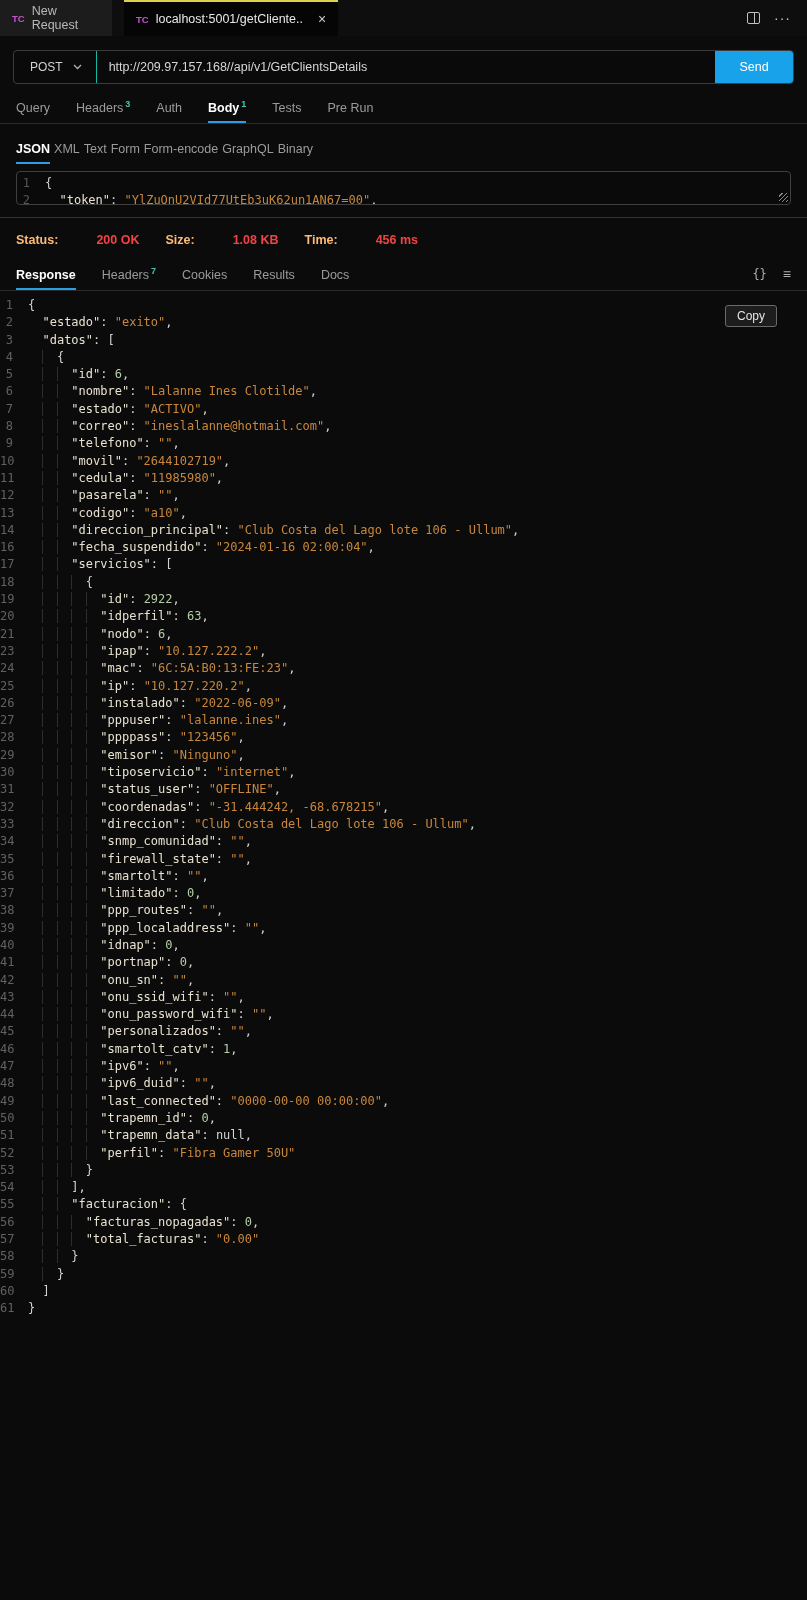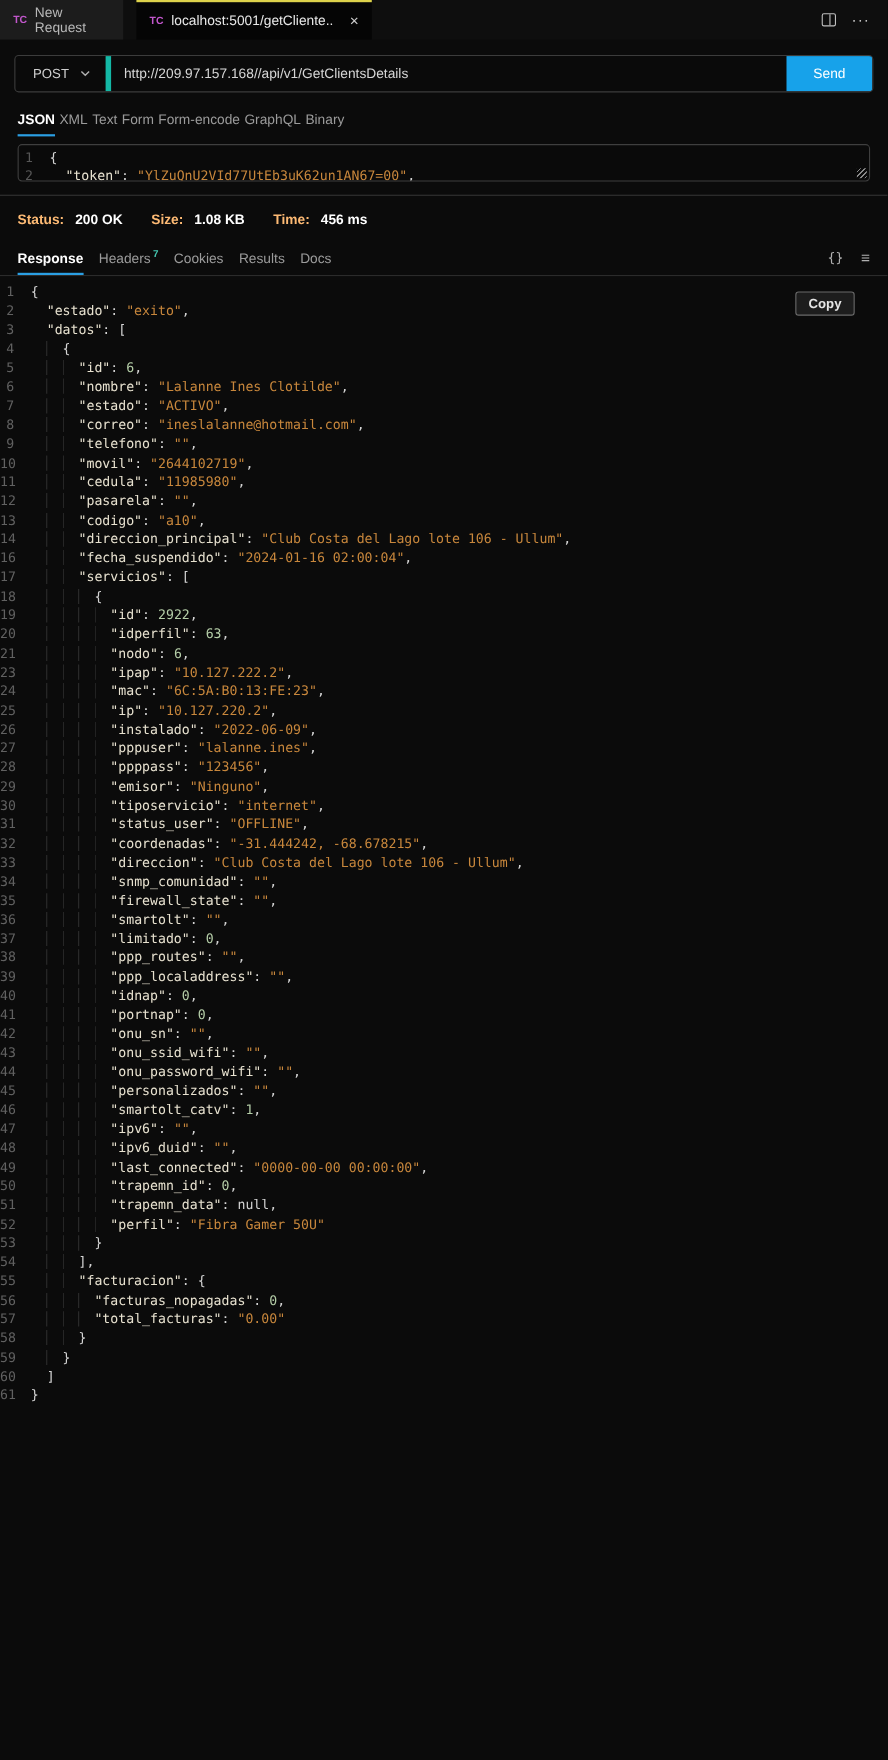--- a/index.html
+++ b/index.html
@@ -16,21 +16,21 @@
   .tab .close { color:#cccccc; font-size:14px; margin-left:6px; padding:0 2px; }
   .tab-actions { margin-left:auto; display:flex; align-items:center; gap:14px; padding-right:16px; color:#c5c5c5; }
   .split-icon { width:13px; height:12px; border:1px solid #c0c0c0; border-radius:2px; position:relative; display:inline-block; }
   .split-icon::after { content:''; position:absolute; top:0; bottom:0; left:50%; width:1px; background:#c0c0c0; }
   .more-icon { font-size:14px; letter-spacing:1px; color:#c5c5c5; }
 
   
   .reqbar { margin:14px 13px 0 13px; height:34px; border:1px solid #3c3c3c; border-radius:4px;
             background:#0a0a0a; display:flex; align-items:stretch; overflow:hidden; }
   .method { display:flex; align-items:center; gap:10px; padding:0 14px 0 16px; color:#d0d0d0;
-            font-size:12px; border-right:5px solid #14b8a6; cursor:pointer;justify-content:flex-end; }
+            font-size:12px; border-right:1px solid #14b8a6; cursor:pointer;justify-content:flex-end; }
   .caret svg { display:block; }
   .url { flex:1; background:transparent; border:none; outline:none; color:#d6d6d6;
          font-size:12.5px; padding:0 12px; font-family:"Liberation Sans", sans-serif; }
   .send { width:78px; background:#17a2ea; color:#ffffff; border:none; font-size:12.5px;
           cursor:pointer; font-family:"Liberation Sans", sans-serif; }
 
   
   .tabs { display:flex; align-items:flex-end; padding:0 16px; }
   .tabs .titem { font-size:12.5px; color:#9b9b9b; padding-bottom:8px; cursor:pointer; position:relative; white-space:nowrap; }
   .tabs .titem.on { color:#ffffff; font-weight:700; border-bottom:2px solid #2b9fe3; padding-bottom:6px; }
@@ -47,31 +47,31 @@
   .editor .cl .ln { color:#575757; }
   .grip { position:absolute; right:2px; bottom:2px; width:9px; height:9px;
           background:repeating-linear-gradient(135deg, transparent 0 2px, #8a8a8a 2px 3px); cursor:nwse-resize; }
 
   
   .splitter { margin-top:12px; height:1px; background:#333333; cursor:row-resize; }
 
   
   .statusrow { margin:15px 16px 0 16px; display:flex; gap:10px; font-size:12.5px; align-items:center; }
   .statusrow .lbl { color:#fdba74; font-weight:700; }
-  .statusrow .val { color:#ffffff; font-weight:700; margin-right:16px; }
-  .resp-tabs { margin-top:16px; height:28px; gap:14px; border-bottom:1px solid #2b2b2b; }
+  .statusrow .val { color:#ef4444; font-weight:700; margin-right:16px;margin-left:28px; }
+  .resp-tabs { margin-top:16px; height:28px; gap:26px; border-bottom:1px solid #2b2b2b; }
   .resp-icons { margin-left:auto; display:flex; gap:16px; align-items:center; color:#b0b0b0;
                 font-size:12px; padding-bottom:8px; }
   .braces-icon { font-family:"DejaVu Sans Mono", monospace; }
   .lines-icon { font-size:14px; }
 
   .resp-wrap { position:relative; margin-top:6px; }
   .copy-btn { position:absolute; top:8px; right:30px; background:#1d1d1d; border:1px solid #6a6a6a;
               border-radius:3px; color:#e5e5e5; font-size:12px; padding:3px 11px; cursor:pointer;
-              font-family:"Liberation Sans", sans-serif; z-index:2;font-weight:bold; }
+              font-family:"Liberation Sans", sans-serif; z-index:2; }
 
   
   .code { font-family:"DejaVu Sans Mono", monospace; font-size:12px; }
   .cl { display:flex; line-height:17.3px; white-space:pre; }
   .cl .ln { width:28px; flex:none; text-align:right; color:#616161; padding-right:15px; user-select:none; }
   .tok-k { color:#e8e2d0; }
   .tok-s { color:#c8873c; }
   .tok-n { color:#b5cea8; }
   .tok-b { color:#ef5350; }
   .tok-u { color:#d4d4d4; }
@@ -105,20 +105,28 @@
       <span class="caret">
         <svg width="9" height="6" viewBox="0 0 9 6">
             <polyline points="1,1 4.5,4.5 8,1" fill="none" stroke="#b0b0b0" stroke-width="1.3"></polyline>
           </svg>
       </span>
     </div>
     <input class="url" value="http://209.97.157.168//api/v1/GetClientsDetails" style="">
     <button class="send">Send</button>
   </div>
 
+  <div class="tabs req-tabs">
+    <span class="titem">Query</span>
+    <span class="titem"><span>Headers</span><sup class="badge">3</sup></span>
+    <span class="titem">Auth</span>
+    <span class="titem on"><span>Body</span><sup class="badge">1</sup></span>
+    <span class="titem">Tests</span>
+    <span class="titem">Pre Run</span>
+  </div>
 
   <div class="tabs body-tabs">
     <span class="titem on">JSON</span>
     <span class="titem">XML</span>
     <span class="titem">Text</span>
     <span class="titem">Form</span>
     <span class="titem">Form-encode</span>
     <span class="titem">GraphQL</span>
     <span class="titem">Binary</span>
   </div>

